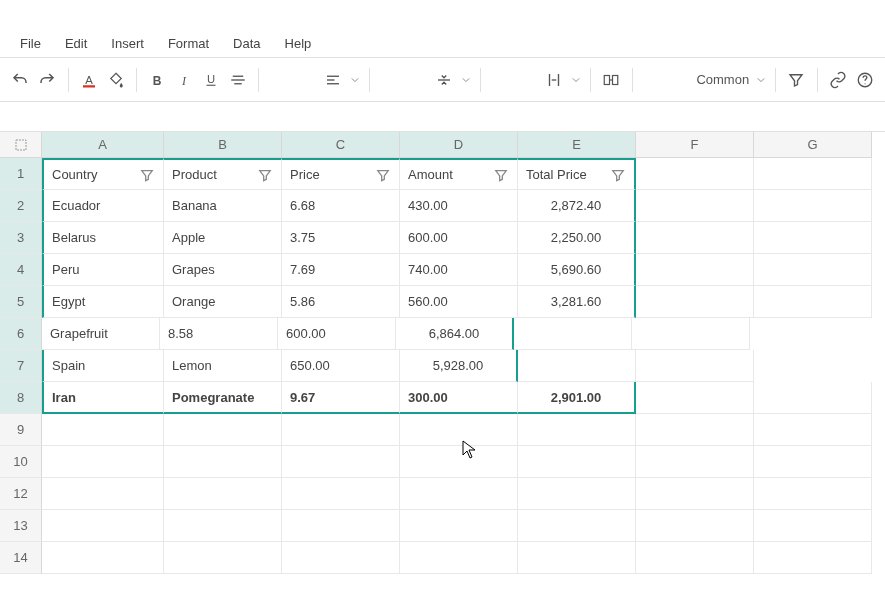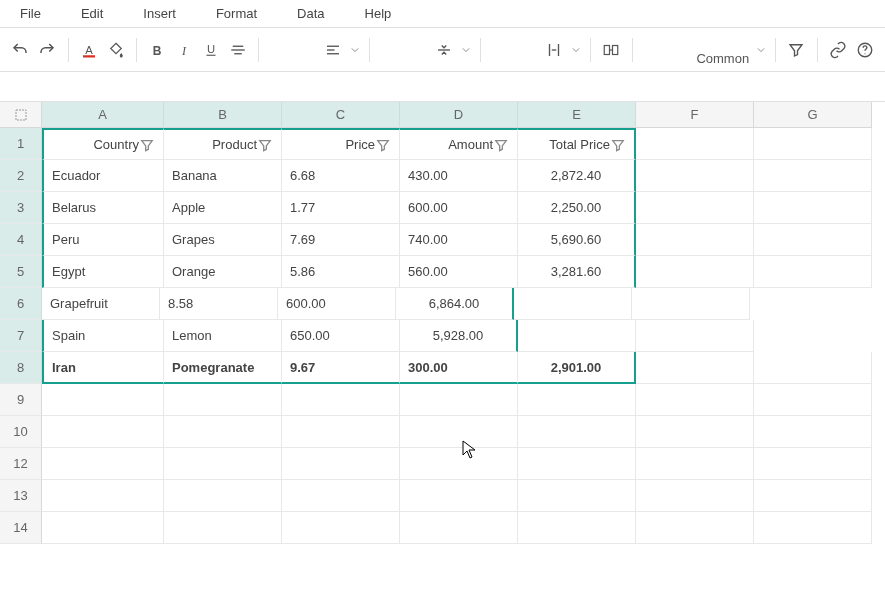--- a/index.html
+++ b/index.html
@@ -1,38 +1,38 @@
 <!DOCTYPE html>
 <html><head>
 <meta charset="utf-8">
 <style>
 * { box-sizing: border-box; margin: 0; padding: 0; }
 body { font-family: Arial, Helvetica, sans-serif; font-size: 13px; color: #444; background: #fff; width: 885px; height: 594px; overflow: hidden; }
-.menubar { display: flex; align-items: center; height: 28px; padding: 0 8px; border-bottom: 1px solid #e0e0e0; gap: 16px; }
+.menubar { display: flex; align-items: center; height: 28px; padding: 0 8px; border-bottom: 1px solid #e0e0e0; gap: 0; margin-top: 30px; }
 .menubar-item { padding: 4px 12px; cursor: pointer; color: #444; }
 .toolbar { display: flex; align-items: center; height: 44px; padding: 0 8px; border-bottom: 1px solid #e0e0e0; gap: 2px; }
 .tool-btn { width: 36px; height: 32px; display: inline-flex; align-items: center; justify-content: center; cursor: pointer; border-radius: 2px; color: #555; }
 .tool-btn svg { width: 18px; height: 18px; }
 .tool-sep { width: 1px; height: 24px; background: #e0e0e0; margin: 0 6px; }
 .tool-caret { width: 10px; justify-content: flex-start; }
 .tool-caret svg { width: 8px; height: 8px; }
-.tool-group { display: inline-flex; align-items: flex-end; margin-left: 48px; }
+.tool-group { display: inline-flex; align-items: center; margin-left: 48px; }
 .tool-text { padding: 0 8px; cursor: pointer; color: #555; font-size: 13px; }
 .formula-spacer { height: 30px; border-bottom: 1px solid #e0e0e0; background: #fff; }
 .grid { display: flex; flex-direction: column; }
 .row { display: flex; height: 32px; }
 .row.header { height: 26px; }
 .corner { width: 42px; border-right: 1px solid #d8d8d8; border-bottom: 1px solid #d8d8d8; background: #f5f5f5; display: flex; align-items: center; justify-content: center; }
 .col-head { border-right: 1px solid #d8d8d8; border-bottom: 1px solid #d8d8d8; display: flex; align-items: center; justify-content: center; color: #666; }
 .col-head.sel { background: #d9ecea; }
 .col-head.nosel { background: #f5f5f5; }
 .row-head { width: 42px; border-right: 1px solid #d8d8d8; border-bottom: 1px solid #e8e8e8; background: #f5f5f5; display: flex; align-items: center; justify-content: center; color: #666; }
 .row-head.sel { background: #d9ecea; }
 .cell { border-right: 1px solid #e8e8e8; border-bottom: 1px solid #e8e8e8; display: flex; align-items: center; padding: 0 8px; position: relative; color: #444; }
-.cell.hdr { justify-content: flex-end; }
+.cell.hdr { justify-content: space-between; }
 .filter-ic { width: 16px; height: 16px; display: inline-flex; align-items: center; justify-content: center; cursor: pointer; }
 .filter-ic svg { width: 14px; height: 14px; stroke: #888; fill: none; stroke-width: 1.5; }
 .wA { width: 122px; } .wB { width: 118px; } .wC { width: 118px; } .wD { width: 118px; } .wE { width: 118px; } .wF { width: 118px; } .wG { width: 118px; }
 
 
 .sel-top { border-top: 2px solid #169e8f !important; }
 .sel-bottom { border-bottom: 2px solid #169e8f !important; font-weight: bold; }
 .sel-left { border-left: 2px solid #169e8f !important; }
 .sel-right { border-right: 2px solid #169e8f !important; justify-content: center; }
 
@@ -269,21 +269,21 @@
     </div>
     <div class="row">
       <div class="row-head sel">3</div>
       <div class="cell wA sel-left">
         <span>Belarus</span>
       </div>
       <div class="cell wB">
         <span>Apple</span>
       </div>
       <div class="cell wC">
-        <span>1.77</span>
+        <span>3.75</span>
       </div>
       <div class="cell wD">
         <span>600.00</span>
       </div>
       <div class="cell wE sel-right">
         <span>2,250.00</span>
       </div>
       <div class="cell wF"></div>
       <div class="cell wG"></div>
     </div>

